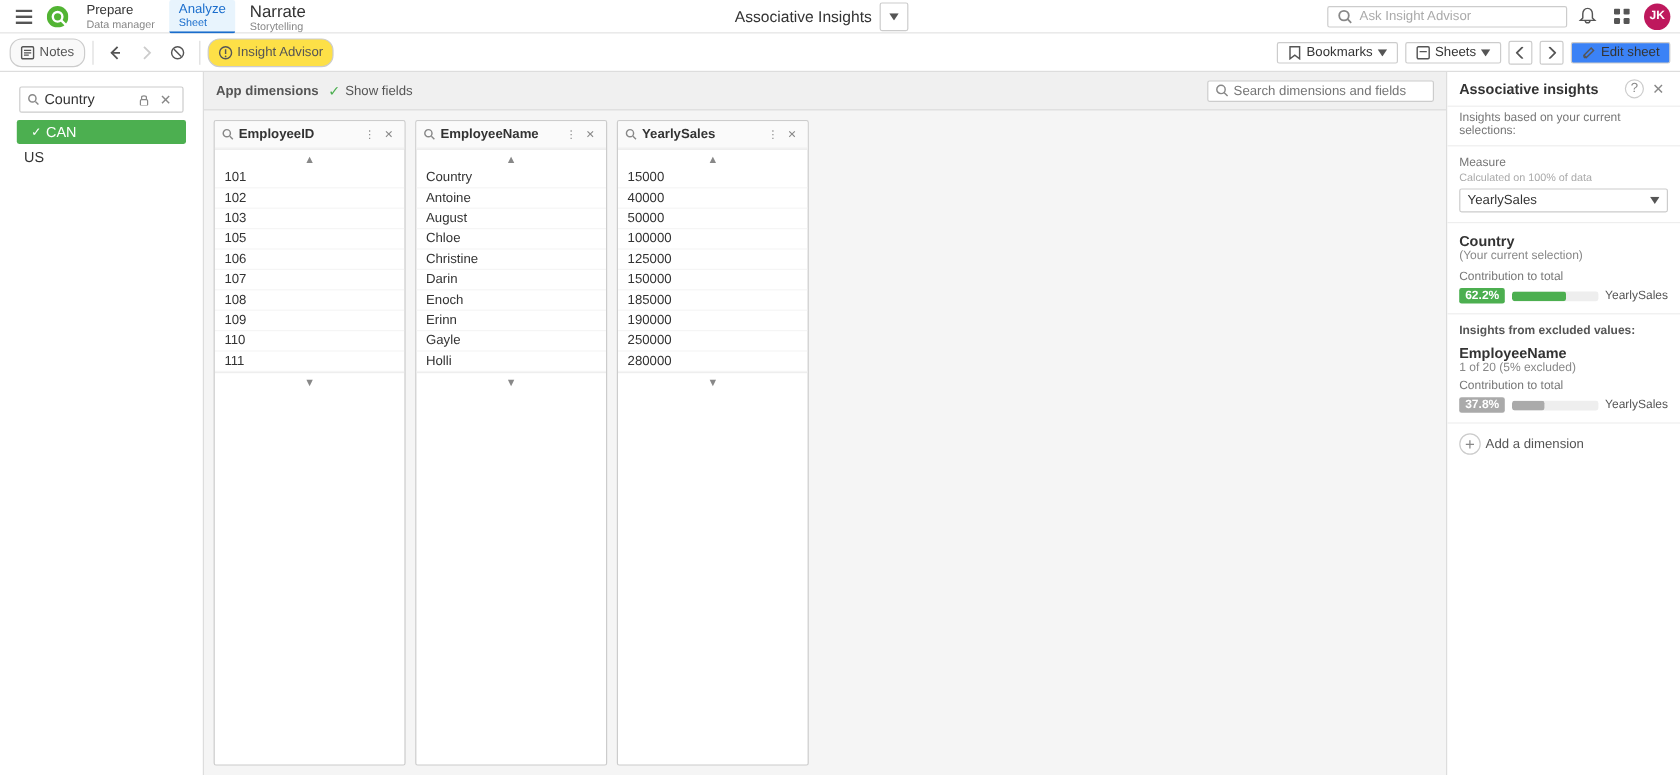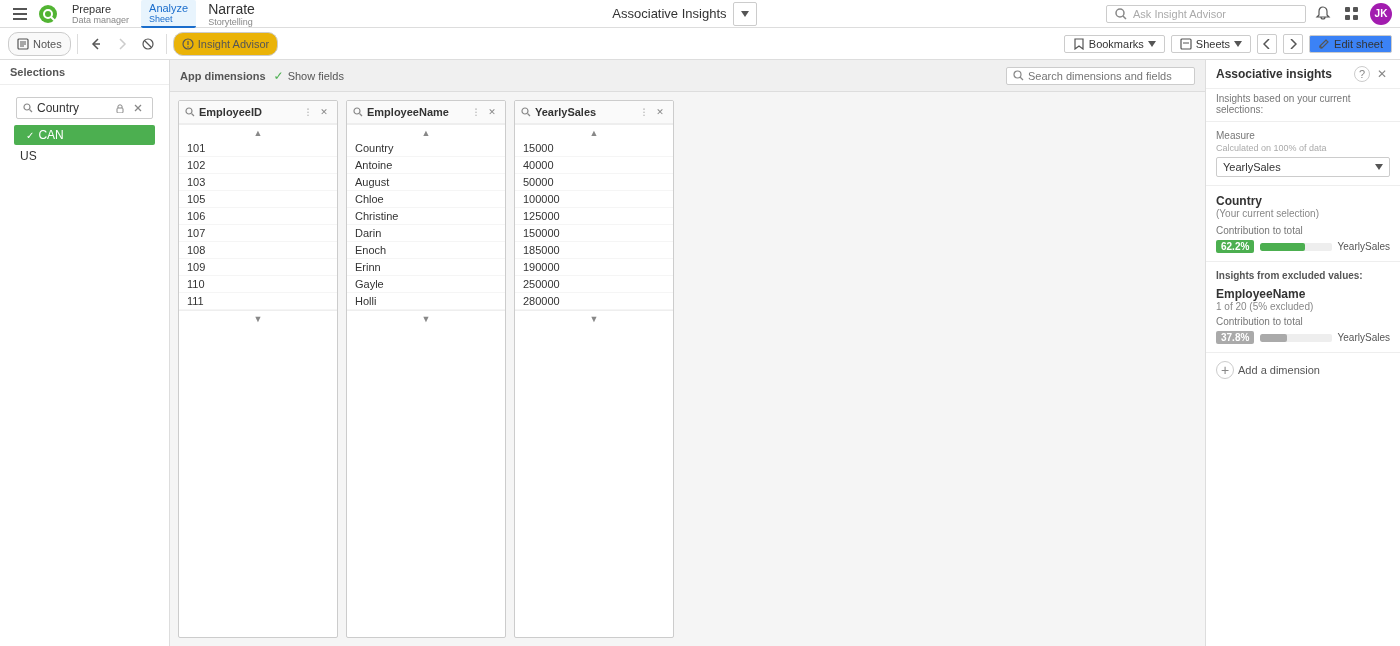--- a/index.html
+++ b/index.html
@@ -12,21 +12,21 @@
     .topbar-center { flex: 1; display: flex; justify-content: center; align-items: center; }
     .app-title { font-size: 13px; font-weight: 500; color: #333; display: flex; align-items: center; gap: 6px; }
     .topbar-right { display: flex; align-items: center; gap: 6px; }
     .topbar-icon-btn { width: 24px; height: 24px; display: flex; align-items: center; justify-content: center; cursor: pointer; border-radius: 2px; }
 
     
     .toolbar2 { display: flex; align-items: center; height: 32px; background: #fff; border-bottom: 1px solid #ddd; padding: 0 8px; gap: 4px; }
     .toolbar2-left { display: flex; align-items: center; gap: 2px; }
     .toolbar2-btn { height: 24px; padding: 0 8px; font-size: 11px; display: flex; align-items: center; gap: 4px; cursor: pointer; border: 1px solid transparent; border-radius: 10px; }
     .toolbar2-notes-btn { background: #f9f9f9; border: 1px solid #ccc; color: #555; }
-    .toolbar2-advisor-btn { background: #eab308; border: 1px solid #ccc; color: #555; }
+    .toolbar2-advisor-btn { background: #fde047; border: 1px solid #ccc; color: #555; }
     .toolbar2-divider { width: 1px; height: 20px; background: #ddd; margin: 0 4px; }
     .toolbar2-right { margin-left: auto; display: flex; align-items: center; gap: 6px; }
     .bookmarks-btn { display: flex; align-items: center; gap: 4px; padding: 2px 8px; border: 1px solid #ccc; border-radius: 2px; cursor: pointer; font-size: 11px; }
     .sheets-btn { display: flex; align-items: center; gap: 4px; padding: 2px 8px; border: 1px solid #ccc; border-radius: 2px; cursor: pointer; font-size: 11px; }
     .nav-btn { width: 20px; height: 20px; display: flex; align-items: center; justify-content: center; cursor: pointer; border: 1px solid #ccc; border-radius: 2px; font-size: 10px; }
     .edit-sheet-btn { display: flex; align-items: center; gap: 4px; padding: 2px 8px; border: 1px solid #ccc; border-radius: 2px; cursor: pointer; font-size: 11px; background: #3b82f6; }
 
     
     .main { display: flex; height: calc(646px - 60px); }
 
@@ -99,21 +99,21 @@
     .add-dim-section { padding: 8px 10px; display: flex; align-items: center; gap: 4px; cursor: pointer; color: #555; font-size: 11px; }
     .add-dim-icon { width: 18px; height: 18px; border: 1px solid #ccc; border-radius: 50%; display: flex; align-items: center; justify-content: center; font-size: 14px; color: #888; }
 
     
     ::-webkit-scrollbar { width: 4px; }
     ::-webkit-scrollbar-thumb { background: #ccc; border-radius: 2px; }
 
     .checkmark { color: #fff; font-size: 10px; }
 
     
-    .avatar { width: 22px; height: 22px; border-radius: 50%; background: #a21caf; color: #fff; display: flex; align-items: center; justify-content: center; font-size: 10px; font-weight: 700; }
+    .avatar { width: 22px; height: 22px; border-radius: 50%; background: #be185d; color: #fff; display: flex; align-items: center; justify-content: center; font-size: 10px; font-weight: 700; }
 
     
     .notif-icon { position: relative; display: flex; align-items: center; justify-content: center; width: 22px; height: 22px; cursor: pointer; }
 
     .green-check { color: #4caf50; font-size: 12px; }
   </style>
 </head>
 <body>
 
 <div class="topbar">
@@ -269,21 +269,20 @@
           <line x1="2" y1="10" x2="4" y2="10" stroke="#555" stroke-width="1.2"></line>
         </svg>
       <span>Edit sheet</span>
     </div>
   </div>
 </div>
 
 <div class="main">
 
   <div class="left-panel">
-    <div class="selections-header">Selections</div>
     <div style="padding:6px 8px;">
       <div class="selection-filter-box">
         <svg width="10" height="10" viewBox="0 0 10 10">
             <circle cx="4" cy="4" r="3" fill="none" stroke="#888" stroke-width="1.2"></circle>
             <line x1="6.5" y1="6.5" x2="9" y2="9" stroke="#888" stroke-width="1.2"></line>
           </svg>
         <span class="selection-filter-label">Country</span>
         <div class="selection-filter-actions">
           <div class="selection-action-btn">
             <svg width="10" height="10" viewBox="0 0 10 10">

